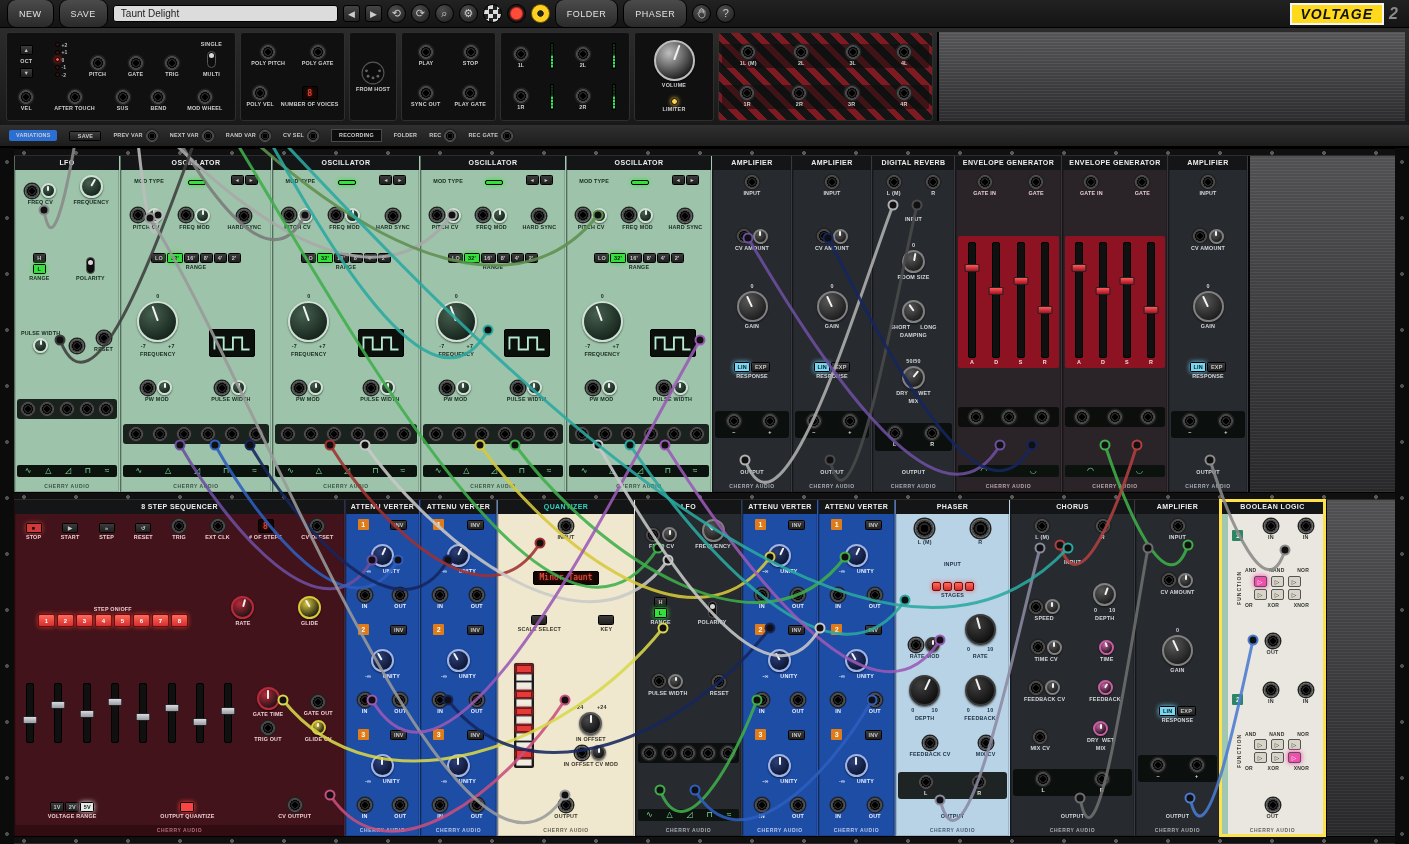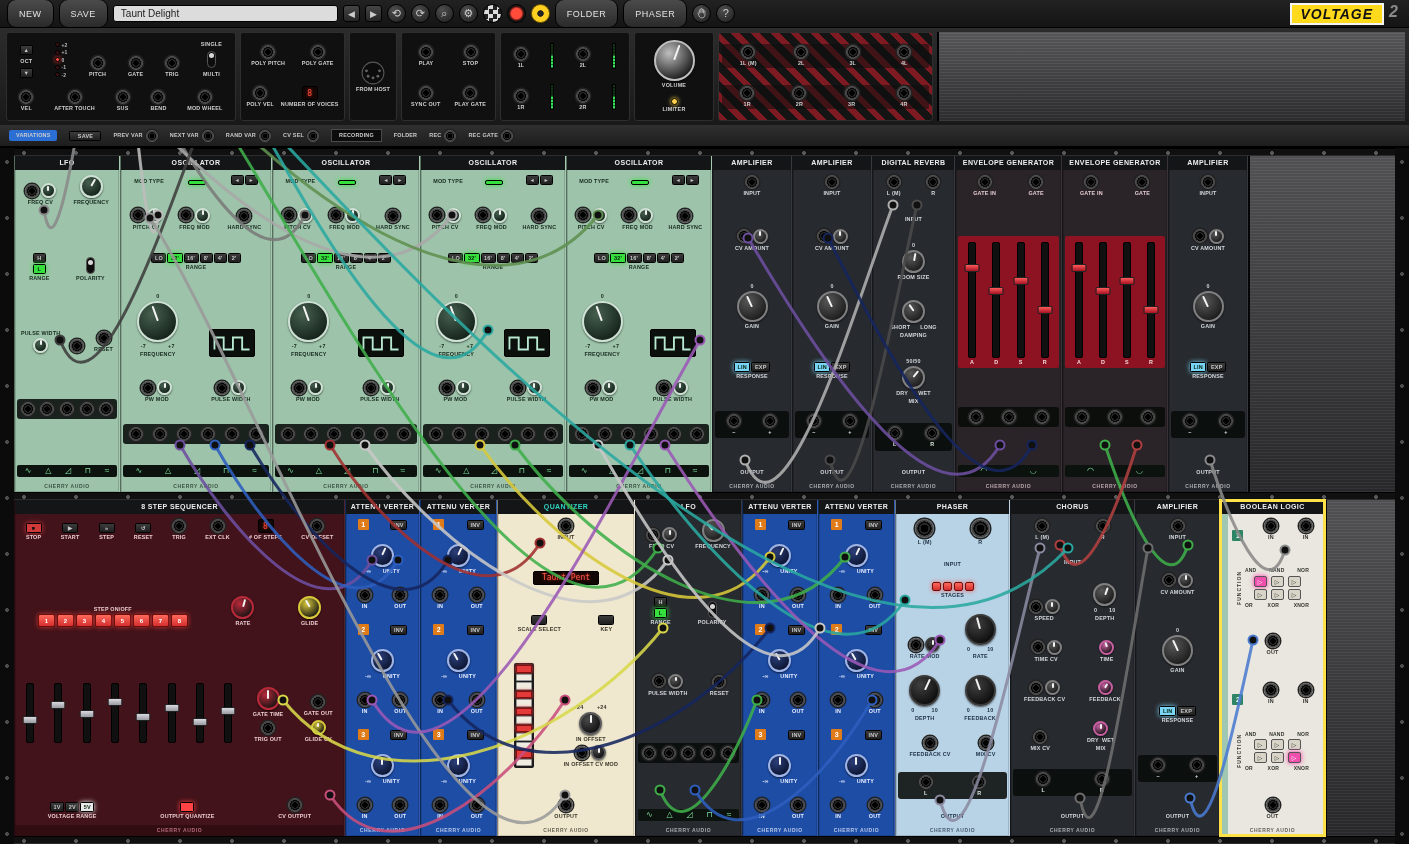--- a/index.html
+++ b/index.html
@@ -7,21 +7,21 @@
 
 
 .toolbar{height:28px;background:linear-gradient(#222,#141414);display:flex;align-items:center;gap:5px;padding:0 7px;position:relative;z-index:8;border-bottom:1px solid #000}
 .tb-btn{background:linear-gradient(#4b4b4b,#2a2a2a);color:#e2e2e2;font-size:9px;font-weight:normal;height:29px;padding:0 11px;border-radius:9px;border:1px solid #000;letter-spacing:.5px;font-family:inherit;display:flex;align-items:center}
 .tb-input{background:#dcdcdc;color:#222;font-size:10px;height:17px;width:225px;border-radius:3px;border:1px solid #000;padding:0 7px;font-family:inherit}
 .tb-icon{width:19px;height:19px;border-radius:50%;background:radial-gradient(circle at 35% 30%,#4d4d4d,#1f1f1f);border:1px solid #000;color:#ccc;display:flex;align-items:center;justify-content:center;font-size:11px;line-height:1}
 .tb-sq{width:17px;height:17px;border-radius:3px;background:linear-gradient(#454545,#262626);border:1px solid #000;color:#ccc;display:flex;align-items:center;justify-content:center;font-size:9px}
 .tb-check{background:repeating-conic-gradient(#ddd 0 90deg,#222 0 180deg) 0 0/9px 9px;border-radius:50%}
 .tb-rec{background:radial-gradient(circle,#ff4b3a 0 42%,#3a0d0d 60%,#1a1a1a 62%)}
 .tb-pow{background:radial-gradient(circle,#222 0 24%,#ffcf22 30%);border:1px solid #7a6300}
-.logo-wrap{margin-left:auto;display:flex;gap:5px}
+.logo-wrap{margin-left:auto;display:flex;align-items:center;gap:5px}
 .logo{background:#ffd91c;color:#121212;font-weight:bold;font-style:italic;font-size:14px;padding:1px 9px;border:2px solid #f4f4f4;letter-spacing:1px}
 .logo-ver{color:#8a8a8a;font-size:16px;font-weight:bold;font-style:italic;margin-right:4px}
 
 
 .iopanel{height:97px;background:linear-gradient(#2c2c2c,#191919);display:flex;align-items:stretch;gap:4px;padding:4px 4px 4px 6px;position:relative;z-index:7}
 .hblock{background:#101010;border-radius:3px;border:1px solid #2e2e2e;display:flex;flex-direction:column;justify-content:space-around;padding:2px 3px;color:#cfcfcf}
 .hblock.redstripe{background:repeating-linear-gradient(45deg,#7e1b22 0 6px,#141414 6px 14px)}
 .hblock.redstripe .m-row{background:rgba(12,12,12,.55);border-radius:2px}
 .iofill{flex:1;border-left:2px solid #000;background:linear-gradient(180deg,#5b5b5e,#323234);background-image:repeating-linear-gradient(0deg,rgba(255,255,255,.05) 0 1px,rgba(0,0,0,.06) 1px 3px),linear-gradient(180deg,#5b5b5e,#2e2e30)}
 
@@ -1709,21 +1709,21 @@
         <div class="m-title">QUANTIZER</div>
         <div class="m-body">
           <div class="m-row">
             <div class="cell">
               <div class="jack"></div>
               <div class="ilbl">INPUT</div>
             </div>
           </div>
           <div class="m-row">
             <div class="cell">
-              <div class="disp" style="color: rgb(255, 85, 72); min-width: 66px;">Taunt Pent</div>
+              <div class="disp" style="color: rgb(255, 85, 72); min-width: 66px;">Minor Taunt</div>
             </div>
           </div>
           <div class="m-row">
             <div class="cell">
               <div class="pbtn" style="min-width: 16px;"></div>
               <div class="ilbl">SCALE SELECT</div>
             </div>
             <div class="cell">
               <div class="pbtn" style="min-width: 16px;"></div>
               <div class="ilbl">KEY</div>

